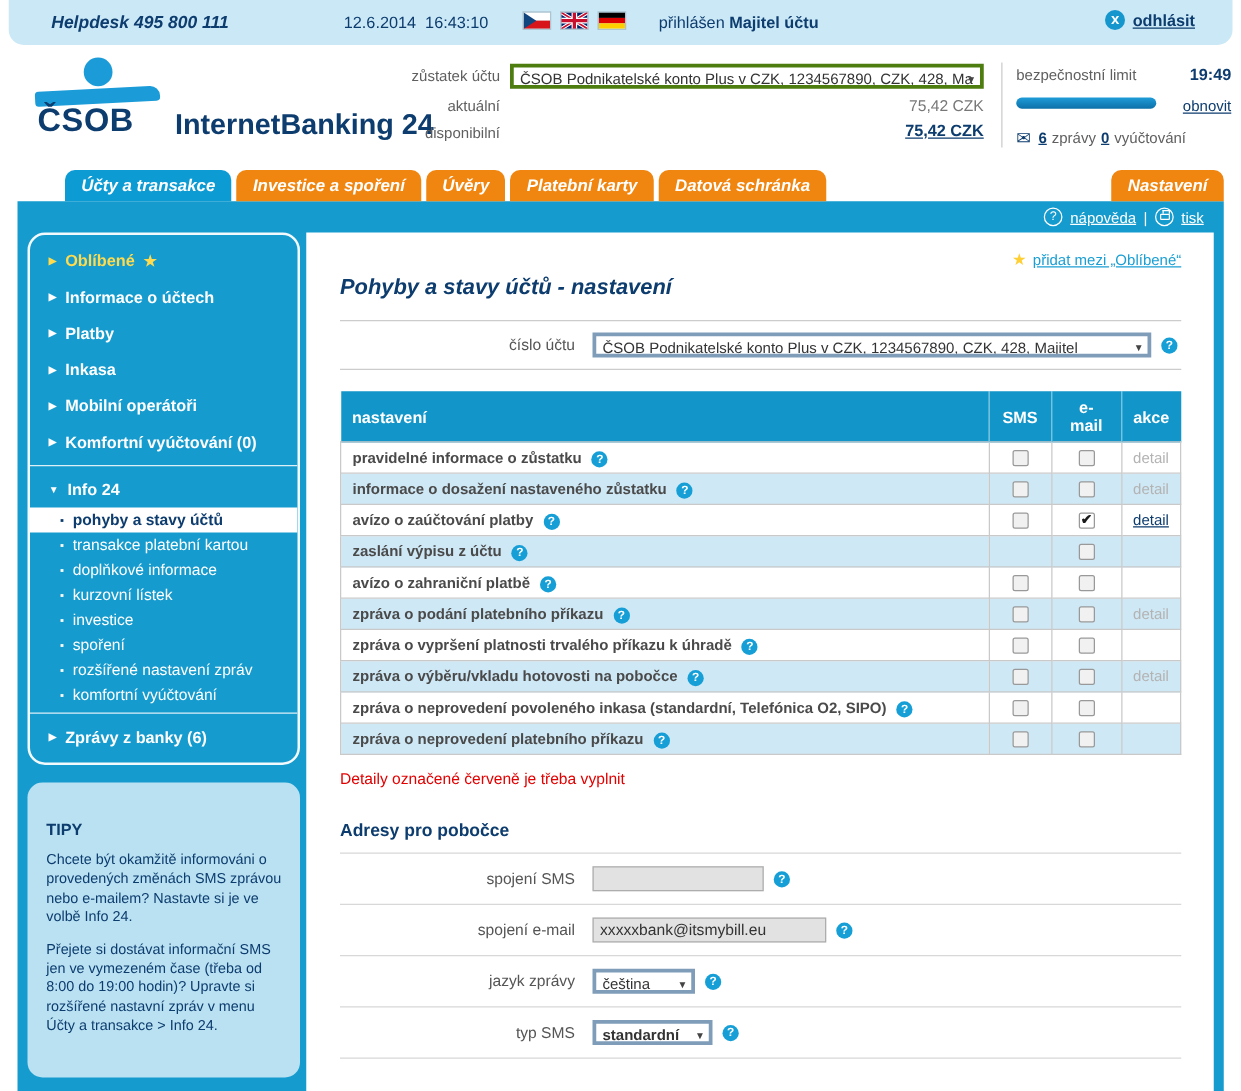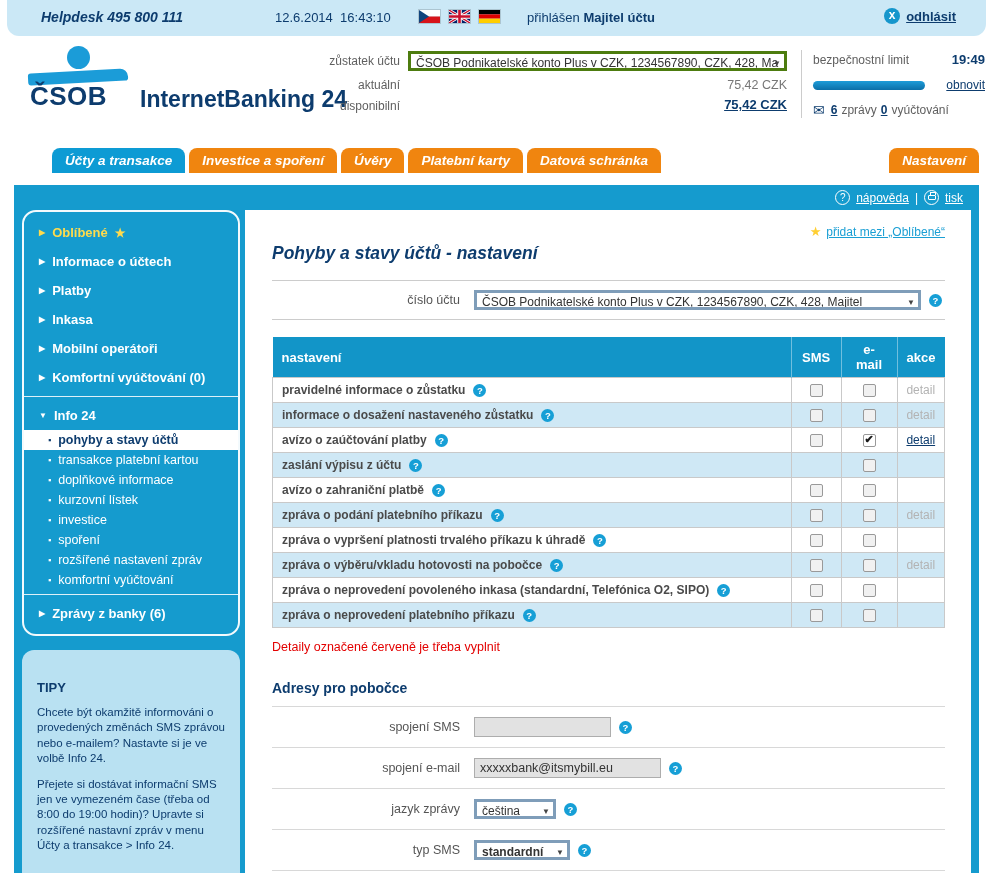--- a/index.html
+++ b/index.html
@@ -29,29 +29,29 @@
   .hl1{top:18px} .hl2{top:42px} .hl3{top:63px}
   .fselect { position:relative; background:#fff; border:3px solid #4d7c0f; height:20px; font-size:12px; line-height:18px; padding:0 16px 0 5px; white-space:nowrap; overflow:hidden; cursor:pointer; }
   .sel-arrow { position:absolute; right:3px; top:5px; font-size:8px; color:#444; line-height:9px; }
   .h-select { position:absolute; left:408px; top:15px; width:379px; }
   .cur-val { position:absolute; left:600px; top:42px; width:187px; text-align:right; color:#777; font-size:12.5px; }
   .avail-val { position:absolute; left:600px; top:61px; width:187px; text-align:right; color:#0d3c6e; font-weight:bold; font-size:13px; text-decoration:underline; cursor:pointer; }
   .h-divider { position:absolute; left:801px; top:14px; width:1px; height:68px; background:#ccc; }
   .h-right { position:absolute; left:813px; top:16px; width:172px; font-size:12px; color:#5f5f5f; }
   .h-right b { color:#0d3c6e; font-size:13px; }
   .limit-row { display:flex; justify-content:space-between; align-items:center; }
-  .prog-row { display:flex; justify-content:space-between; align-items:center; margin-top:11px; }
+  .prog-row { display:flex; justify-content:space-between; align-items:flex-start; margin-top:11px; }
   .progress { width:112px; height:9px; border-radius:5px; background:linear-gradient(#1e9cd8,#0c6fa8); }
   .link-navy { color:#0d3c6e; text-decoration:underline; cursor:pointer; }
   .msg-row { margin-top:10px; display:flex; align-items:center; gap:4px; }
   .env-ico { color:#0d3c6e; font-size:14px; margin-right:2px; }
   .cnt { color:#0d3c6e; font-weight:bold; text-decoration:underline; cursor:pointer; }
 
   
-  .tabs { display:flex; align-items:flex-end; gap:4px; margin:12px 14px; height:26px;padding-left:38px; }
+  .tabs { display:flex; align-items:flex-end; gap:4px; margin:0 14px; height:26px;padding-left:38px; }
   .tab { padding:5px 13px 5px; border-radius:8px 8px 0 0; color:#fff; font-size:13.5px; font-weight:bold; font-style:italic; background:#f0850f; cursor:pointer; white-space:nowrap; }
   .tab.active { background:#0d9bd4; }
   .tab-spacer { flex:1; }
 
   
   .wrap { margin:0 14px; background:#159bce; border-radius:0 0 14px 14px; }
   .utilrow { height:25px; display:flex; justify-content:flex-end; align-items:center; gap:6px; padding-right:16px; color:#fff; font-size:12px; }
   .u-link { color:#fff; text-decoration:underline; cursor:pointer; }
   .u-ico { width:15px; height:15px; border:1px solid #fff; border-radius:50%; display:inline-flex; align-items:center; justify-content:center; font-size:10px; color:#fff; }
   .printer-glyph { width:8px; height:5px; border:1px solid #fff; border-radius:1px; position:relative; }

